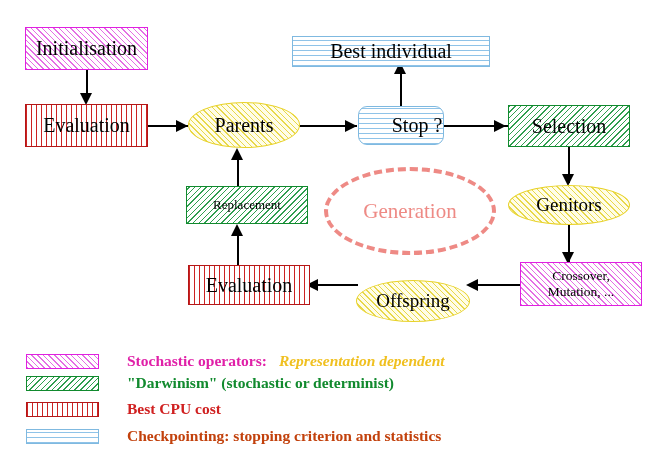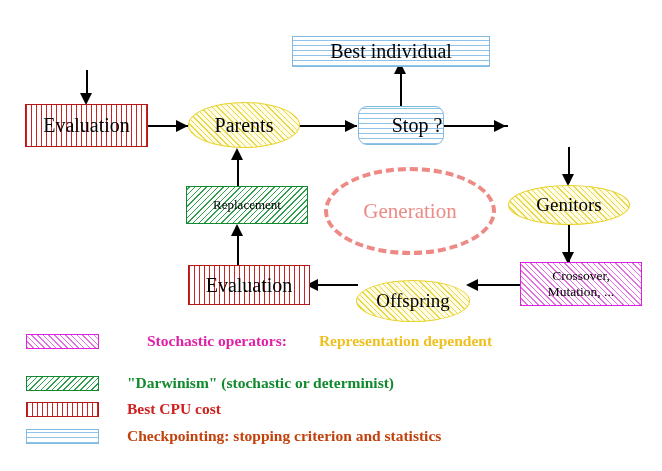--- a/index.html
+++ b/index.html
@@ -76,21 +76,21 @@
   .arrow-r{border-top:6px solid transparent;border-bottom:6px solid transparent;border-left:12px solid #000;}
   .arrow-l{border-top:6px solid transparent;border-bottom:6px solid transparent;border-right:12px solid #000;}
   .arrow-d{border-left:6px solid transparent;border-right:6px solid transparent;border-top:12px solid #000;}
   .arrow-u{border-left:6px solid transparent;border-right:6px solid transparent;border-bottom:12px solid #000;}
 
   
   .legend-row{position:absolute;display:flex;align-items:center;}
   .swatch{width:73px;height:15px;box-sizing:border-box;}
   .legend-text{margin-left:28px;font-size:15.5px;white-space:pre;font-weight:bold;}
   .lt-magenta{color:#e020a8;}
-  .lt-gold{color:#f0c020;}
+  .lt-gold{color:#f0c020;font-style:italic;}
   .lt-green{color:#118a2e;}
   .lt-red{color:#d02020;}
   .lt-blue{color:#c2410c;}
 </style>
 </head>
 <body>
 
 <div id="canvas">
 
   <div class="conn conn-v" style="left:86px;top:70px;height:28px;"></div>
@@ -123,37 +123,43 @@
   <div class="conn conn-v" style="left:237px;top:228px;height:38px;"></div>
   <div class="arrow arrow-u" style="left:231px;top:224px;"></div>
 
   <div class="conn conn-v" style="left:237px;top:152px;height:34px;"></div>
   <div class="arrow arrow-u" style="left:231px;top:148px;"></div>
 
   <div class="gen-ellipse" style="left:324px;top:167px;width:172px;height:88px;text-align:right;">
     <span class="label" style="font-size:21px;">Generation</span>
   </div>
 
+  <div class="node hatch-magenta" style="left:25px;top:27px;width:123px;height:43px;">
+    <span class="label" style="font-size:20px;">Initialisation</span>
+  </div>
 
   <div class="node hatch-red" style="left:25px;top:104px;width:123px;height:43px;">
     <span class="label" style="font-size:20px;">Evaluation</span>
   </div>
 
   <div class="node hatch-blue" style="left:292px;top:36px;width:198px;height:31px;">
     <span class="label" style="font-size:20px;">Best individual</span>
   </div>
 
   <div class="node hatch-yellow ellipse" style="left:188px;top:102px;width:112px;height:46px;">
     <span class="label" style="font-size:20px;">Parents</span>
   </div>
 
   <div class="node hatch-blue rounded" style="left:358px;top:106px;width:86px;height:39px;">
     <span class="label" style="font-size:20px;">Stop ?</span>
   </div>
 
+  <div class="node hatch-green" style="left:508px;top:105px;width:122px;height:42px;">
+    <span class="label" style="font-size:20px;">Selection</span>
+  </div>
 
   <div class="node hatch-yellow ellipse" style="left:508px;top:185px;width:122px;height:40px;text-align:center;">
     <span class="label" style="font-size:19px;">Genitors</span>
   </div>
 
   <div class="node hatch-magenta" style="left:520px;top:262px;width:122px;height:44px;">
     <span class="label" style="font-size:13.5px;line-height:1.15;">Crossover,
 Mutation, ...</span>
   </div>
 
@@ -162,21 +168,21 @@
   </div>
 
   <div class="node hatch-green" style="left:186px;top:186px;width:122px;height:38px;">
     <span class="label" style="font-size:13px;">Replacement</span>
   </div>
 
   <div class="node hatch-red" style="left:188px;top:265px;width:122px;height:40px;">
     <span class="label" style="font-size:20px;">Evaluation</span>
   </div>
 
-  <div class="legend-row" style="left:26px;top:332px;gap:20px;">
+  <div class="legend-row" style="left:26px;top:352px;">
     <span class="swatch hatch-magenta"></span>
     <span class="legend-text lt-magenta">Stochastic operators:</span>
     <span class="legend-text lt-gold" style="margin-left:12px;">Representation dependent</span>
   </div>
 
   <div class="legend-row" style="left:26px;top:374px;">
     <span class="swatch hatch-green"></span>
     <span class="legend-text lt-green">"Darwinism" (stochastic or determinist)</span>
   </div>
 

